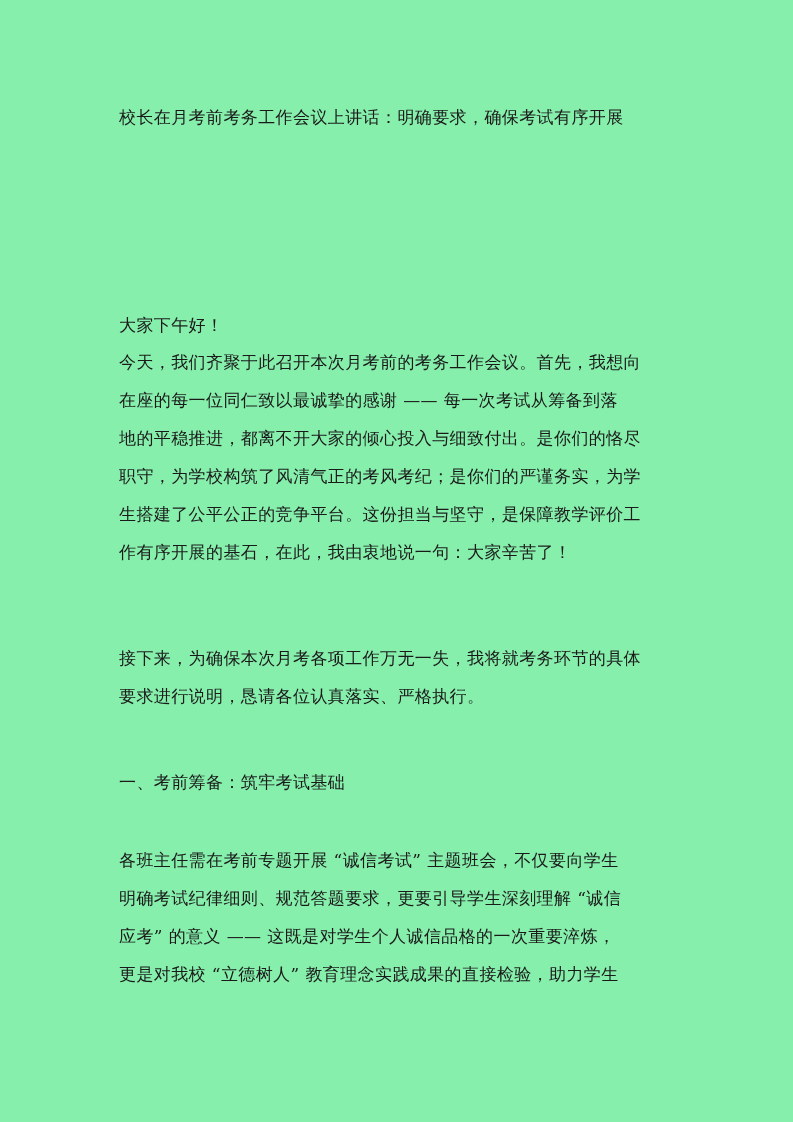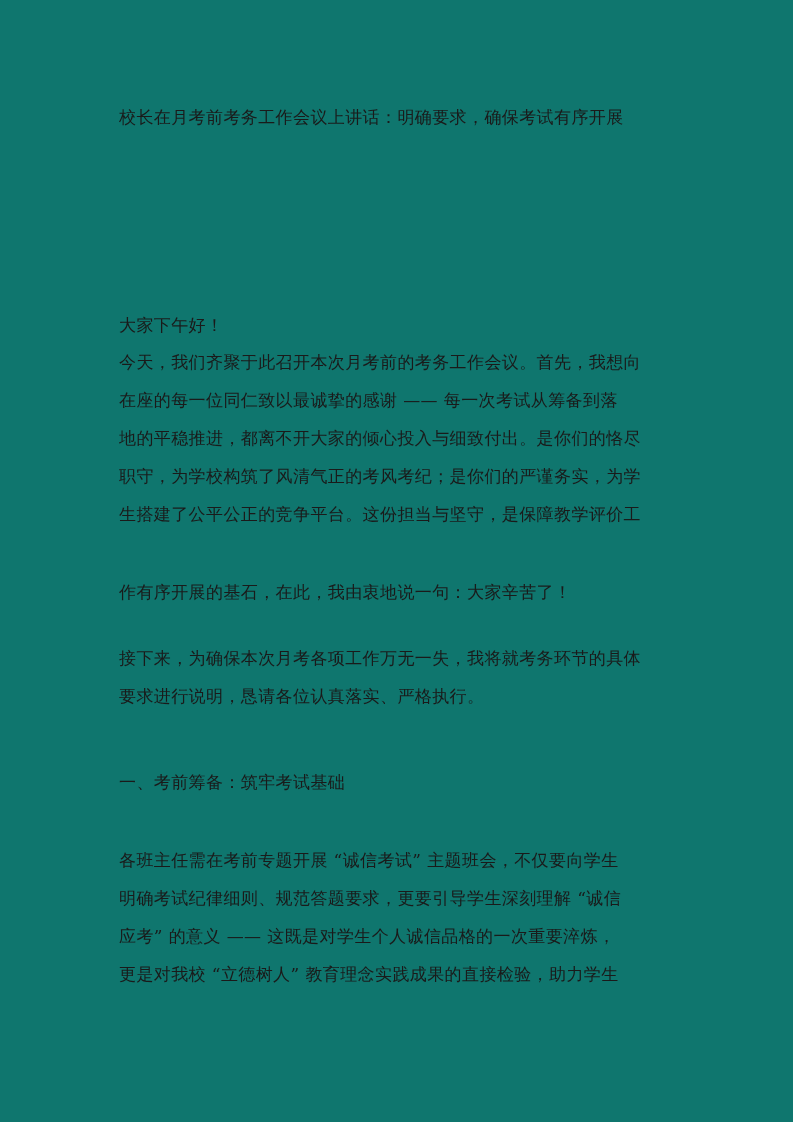--- a/index.html
+++ b/index.html
@@ -1,37 +1,37 @@
 <!DOCTYPE html>
 <html><head>
   <meta charset="utf-8">
   <style>
     html, body { margin: 0; padding: 0; background: #ffffff; }
     body { width: 793px; height: 1122px; position: relative; overflow: hidden;
       font-family: "DejaVu Serif", "Liberation Serif", serif; color: #1a1a1a; }
-    .page { position: absolute; left: 0; top: 0; width: 793px; height: 1122px; background: #0f766e; }
+    .page { position: absolute; left: 0; top: 0; width: 793px; height: 1122px; background: #86efac; }
     .line { position: absolute; left: 119px; width: 580px; font-size: 17px; line-height: 22px;
       white-space: nowrap; letter-spacing: 0.4px; }
   </style>
 </head>
 <body>
 
 <div class="page">
   <div class="line" style="top:106px;">校长在月考前考务工作会议上讲话：明确要求，确保考试有序开展</div>
 
 
   <div class="line" style="top:314px;">大家下午好！</div>
 
   <div>
     <div class="line" style="top:351px;">今天，我们齐聚于此召开本次月考前的考务工作会议。首先，我想向</div>
     <div class="line" style="top:389px;">在座的每一位同仁致以最诚挚的感谢  ——  每一次考试从筹备到落</div>
     <div class="line" style="top:427px;">地的平稳推进，都离不开大家的倾心投入与细致付出。是你们的恪尽</div>
     <div class="line" style="top:465px;">职守，为学校构筑了风清气正的考风考纪；是你们的严谨务实，为学</div>
     <div class="line" style="top:503px;">生搭建了公平公正的竞争平台。这份担当与坚守，是保障教学评价工</div>
-    <div class="line" style="top:541px;margin-top:40px;">作有序开展的基石，在此，我由衷地说一句：大家辛苦了！</div>
+    <div class="line" style="top:541px;">作有序开展的基石，在此，我由衷地说一句：大家辛苦了！</div>
   </div>
 
   <div>
     <div class="line" style="top:647px;">接下来，为确保本次月考各项工作万无一失，我将就考务环节的具体</div>
     <div class="line" style="top:685px;">要求进行说明，恳请各位认真落实、严格执行。</div>
   </div>
 
   <div class="line" style="top:771px;">一、考前筹备：筑牢考试基础</div>
 
 

